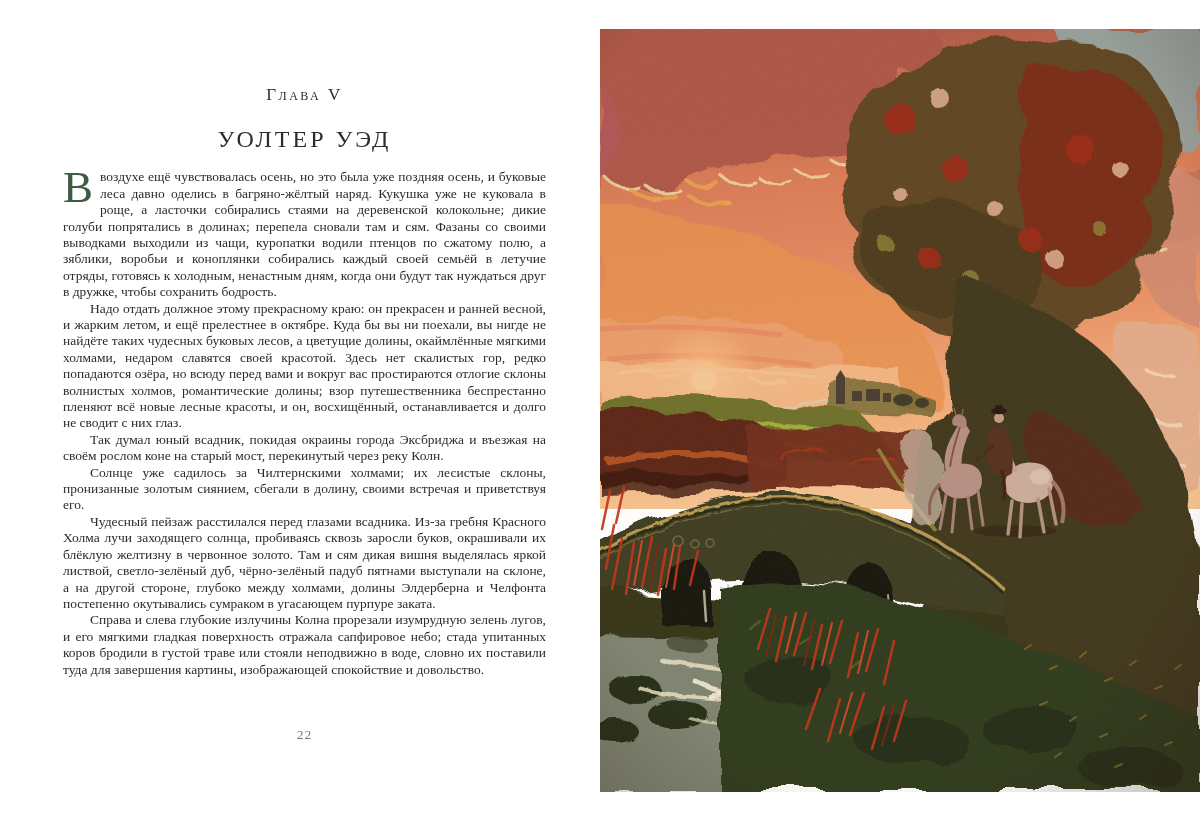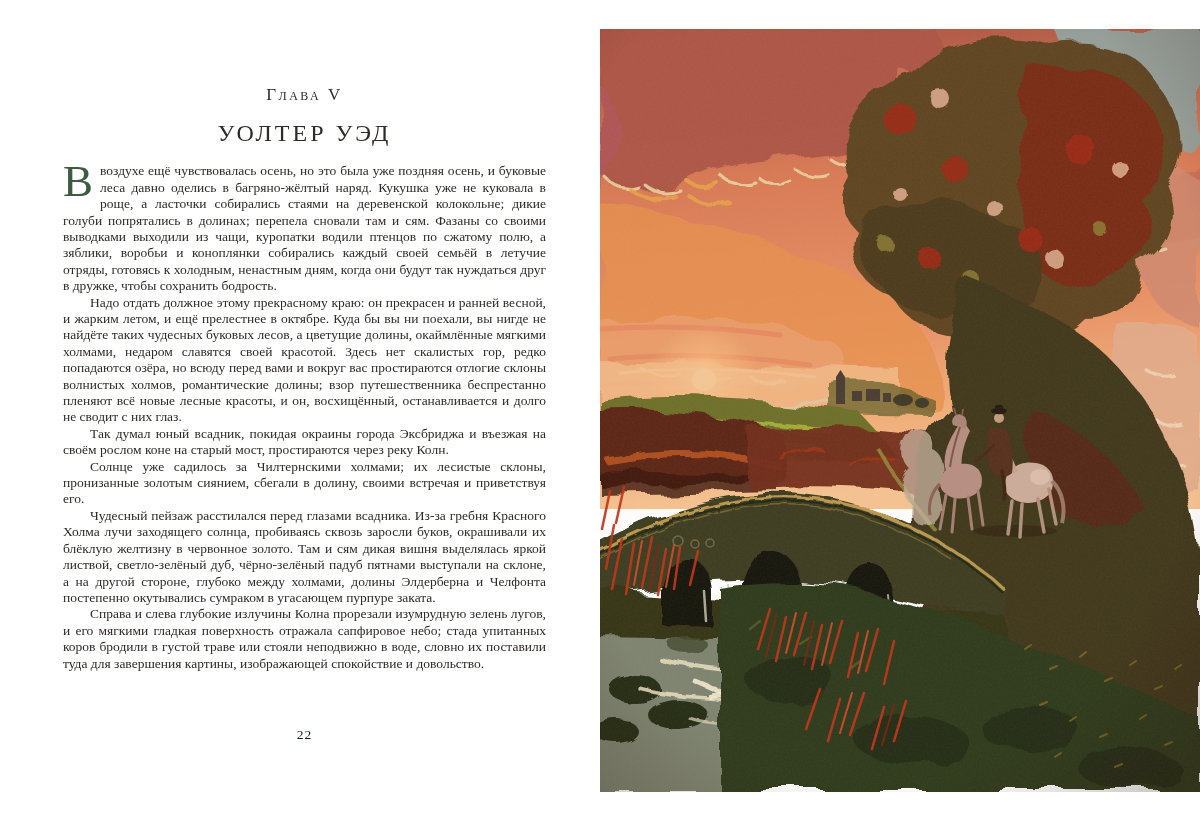--- a/index.html
+++ b/index.html
@@ -7,50 +7,50 @@
     position:relative;width:1200px;height:822px;background:#ffffff;
     font-family:"Liberation Serif","DejaVu Serif",serif;overflow:hidden;border-radius:25px;
   }
   
   .left-page{position:absolute;left:63px;top:0;width:483px;color:#2e2b28;}
   .chapter-label{
     margin-top:86px;text-align:center;font-variant:small-caps;
     font-size:17px;letter-spacing:2.5px;line-height:1.1;
   }
   .chapter-title{
-    margin-top:15px;text-align:center;font-size:24px;letter-spacing:3px;
+    margin-top:21px;text-align:center;font-size:24px;letter-spacing:3px;
     line-height:1.15;font-weight:normal;
   }
   .body-text{margin-top:15px;font-size:13.5px;line-height:16.4px;text-align:justify;hyphens:auto;}
   .body-text p{margin:0;text-indent:27px;}
   .body-text p.first{text-indent:0;}
   .dropcap{
     float:left;font-size:45px;line-height:34px;height:33px;
     margin:1px 7px 0 0;color:#3e5b41;
   }
   .page-number{
     position:absolute;left:63px;top:727px;width:483px;text-align:center;
-    font-size:13.5px;letter-spacing:1px;color:#0f172a;
+    font-size:13.5px;letter-spacing:1px;color:#737373;
   }
   
   .illustration{position:absolute;left:600px;top:29px;width:600px;height:763px;margin:0;}
   .illustration svg{display:block;}
 </style>
 </head>
 <body>
 
 <div class="spread">
 
   <div class="left-page">
     <div class="chapter-label">Глава V</div>
     <h1 class="chapter-title">УОЛТЕР УЭД</h1>
     <div class="body-text">
       <p class="first"><span class="dropcap">В</span><span>воздухе ещё чувствовалась осень, но это была уже поздняя осень, и буковые леса давно оделись в багряно-жёлтый наряд. Кукушка уже не куковала в роще, а ласточки собирались стаями на деревенской колокольне; дикие голуби попрятались в долинах; перепела сновали там и сям. Фазаны со своими выводками выходили из чащи, куропатки водили птенцов по сжатому полю, а зяблики, воробьи и коноплянки собирались каждый своей семьёй в летучие отряды, готовясь к холодным, ненастным дням, когда они будут так нуждаться друг в дружке, чтобы сохранить бодрость.</span></p>
       <p>Надо отдать должное этому прекрасному краю: он прекрасен и ранней весной, и жарким летом, и ещё прелестнее в октябре. Куда бы вы ни поехали, вы нигде не найдёте таких чудесных буковых лесов, а цветущие долины, окаймлённые мягкими холмами, недаром славятся своей красотой. Здесь нет скалистых гор, редко попадаются озёра, но всюду перед вами и вокруг вас простираются отлогие склоны волнистых холмов, романтические долины; взор путешественника беспрестанно пленяют всё новые лесные красоты, и он, восхищённый, останавливается и долго не сводит с них глаз.</p>
-      <p>Так думал юный всадник, покидая окраины города Эксбриджа и въезжая на своём рослом коне на старый мост, простираются через реку Колн.</p>
+      <p>Так думал юный всадник, покидая окраины города Эксбриджа и въезжая на своём рослом коне на старый мост, перекинутый через реку Колн.</p>
       <p>Солнце уже садилось за Чилтернскими холмами; их лесистые склоны, пронизанные золотым сиянием, сбегали в долину, своими встречая и приветствуя его.</p>
       <p>Чудесный пейзаж расстилался перед глазами всадника. Из-за гребня Красного Холма лучи заходящего солнца, пробиваясь сквозь заросли буков, окрашивали их блёклую желтизну в червонное золото. Там и сям дикая вишня выделялась яркой листвой, светло-зелёный дуб, чёрно-зелёный падуб пятнами выступали на склоне, а на другой стороне, глубоко между холмами, долины Элдерберна и Челфонта постепенно окутывались сумраком в угасающем пурпуре заката.</p>
       <p>Справа и слева глубокие излучины Колна прорезали изумрудную зелень лугов, и его мягкими гладкая поверхность отражала сапфировое небо; стада упитанных коров бродили в густой траве или стояли неподвижно в воде, словно их поставили туда для завершения картины, изображающей спокойствие и довольство.</p>
     </div>
   </div>
   <div class="page-number">22</div>
 
   <figure class="illustration">
   <svg viewBox="0 0 600 763" width="600" height="763" xmlns="http://www.w3.org/2000/svg">
     <defs>

